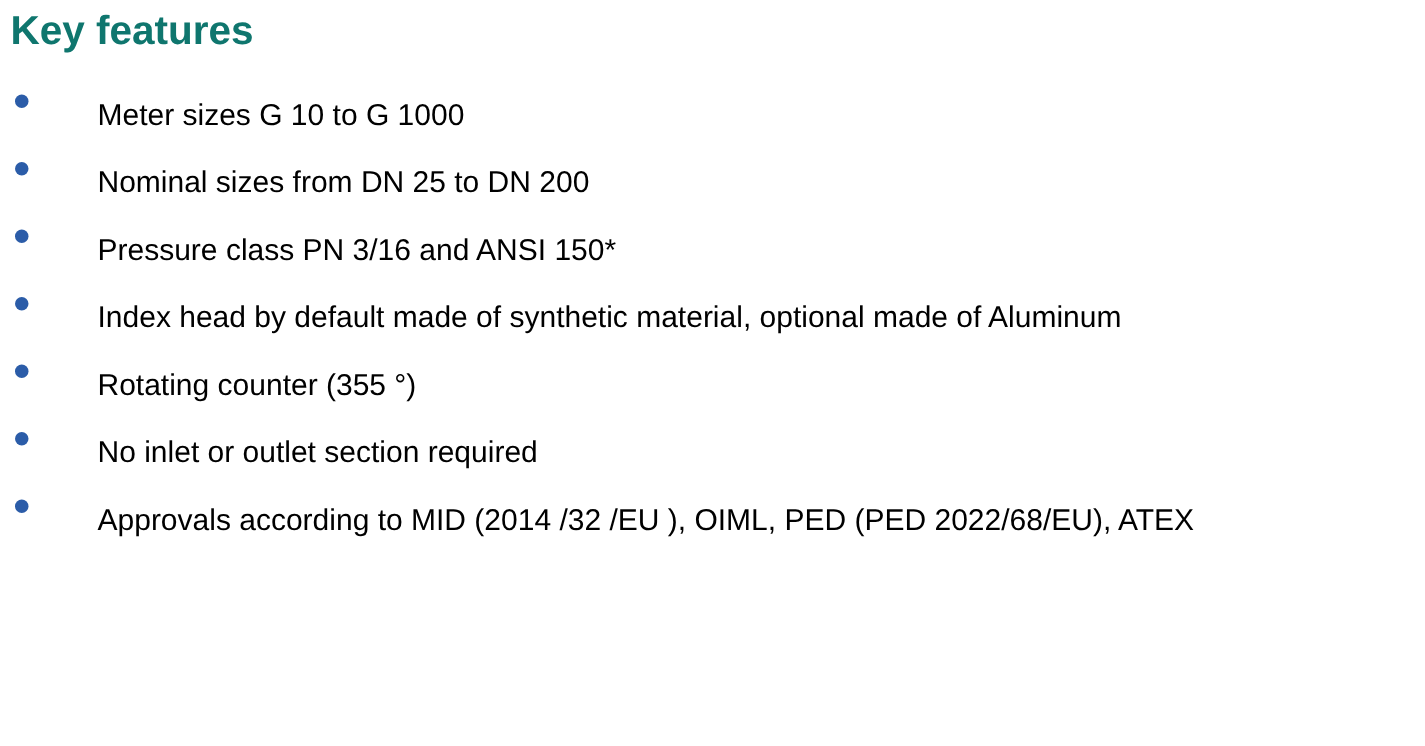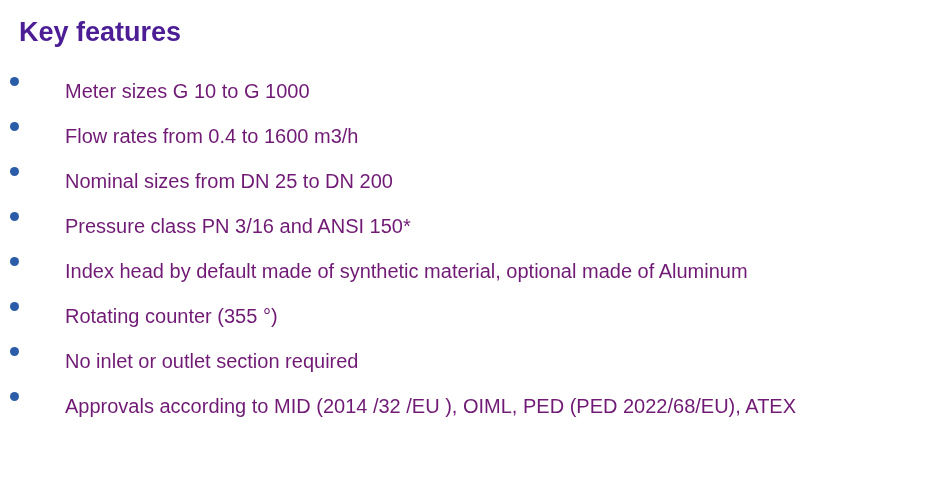--- a/index.html
+++ b/index.html
@@ -15,23 +15,23 @@
     .page {
       width: 950px;
       height: 497px;
       padding: 6px 0 0 7px;
       background: #ffffff;
     }
     .section-title {
       font-size: 27px;
       line-height: 28px;
       font-weight: bold;
-      color: #4c1d95;
+      color: #0f766e;
       letter-spacing: 0;
-      margin: 12px;
+      margin: 0;
     }
     .features-list {
       list-style: none;
       margin: 10px 0 0 0;
       padding: 0;
     }
     .feature-item {
       display: flex;
       align-items: center;
       height: 45px;
@@ -42,39 +42,35 @@
       height: 9px;
       border-radius: 50%;
       background: #2b5ca8;
       margin-left: 3px;
       margin-right: 46px;
       margin-top: 2px;
     }
     .feature-text {
       font-size: 20px;
       line-height: 26px;
-      color: #701a75;
+      color: #000000;
       white-space: nowrap;
       margin-top: 21px;
     }
   </style>
 </head>
 <body>
 
 <div class="page">
   <h1 class="section-title">Key features</h1>
 
   <ul class="features-list">
     <li class="feature-item">
       <span class="bullet"></span>
       <span class="feature-text">Meter sizes G 10 to G 1000</span>
-    </li>
-    <li class="feature-item">
-      <span class="bullet"></span>
-      <span class="feature-text">Flow rates from 0.4 to 1600 m3/h</span>
     </li>
     <li class="feature-item">
       <span class="bullet"></span>
       <span class="feature-text">Nominal sizes from DN 25 to DN 200</span>
     </li>
     <li class="feature-item">
       <span class="bullet"></span>
       <span class="feature-text">Pressure class PN 3/16 and ANSI 150*</span>
     </li>
     <li class="feature-item">

